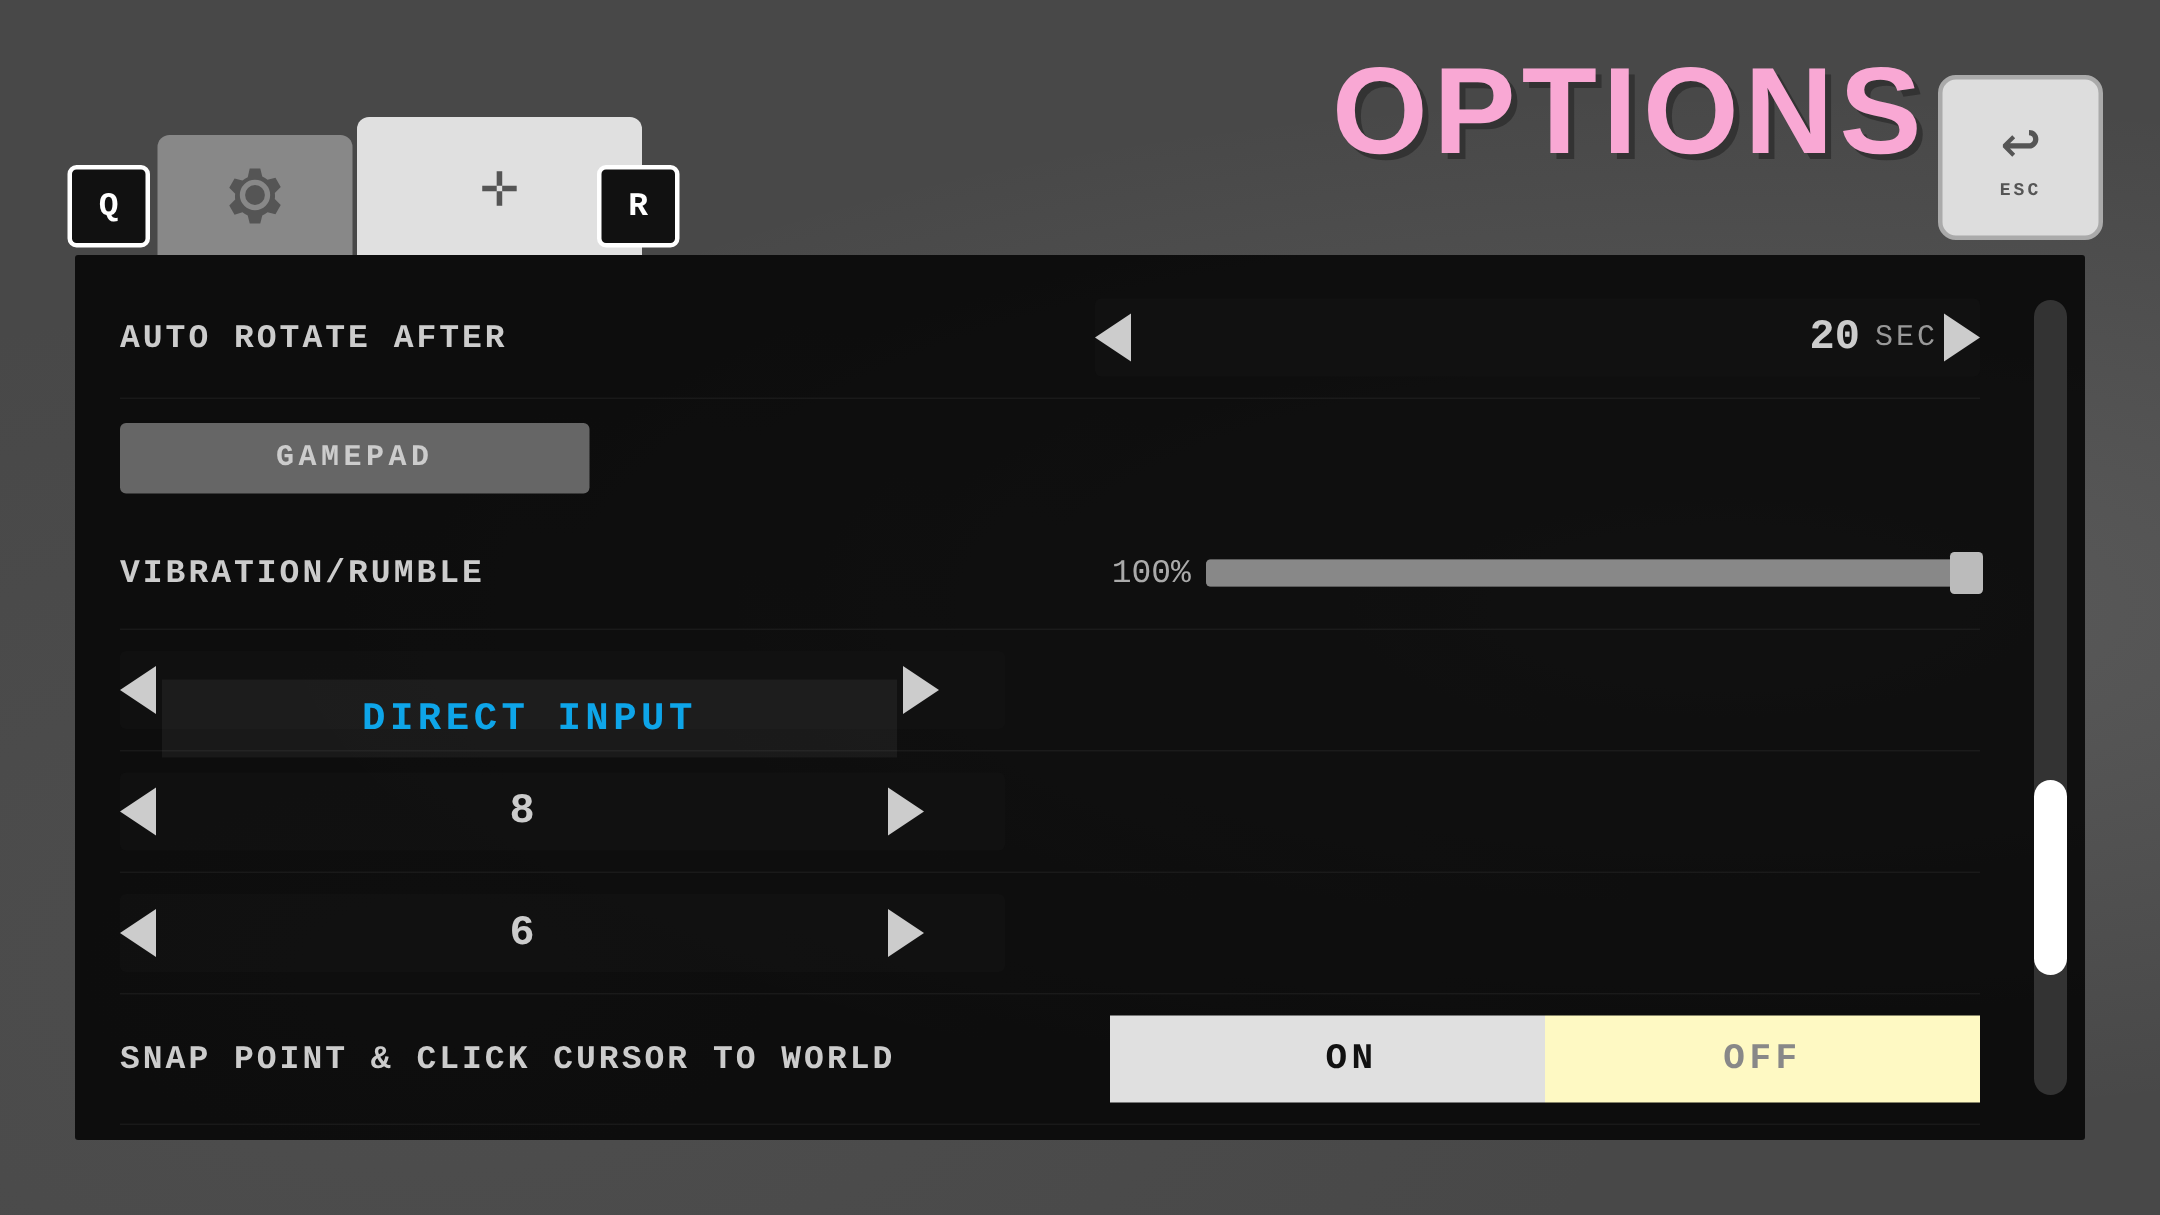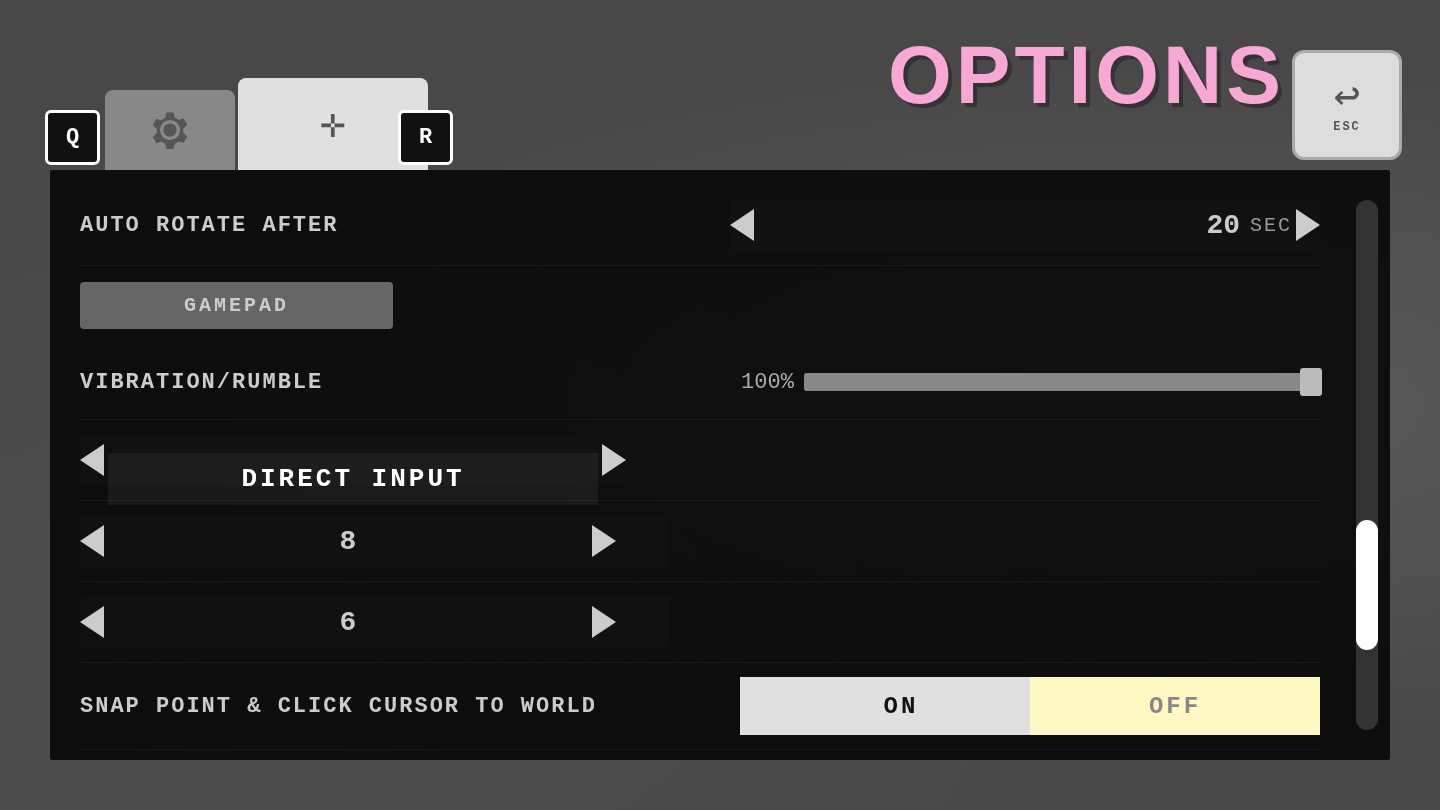--- a/index.html
+++ b/index.html
@@ -240,21 +240,21 @@
     }
 
     
     .value-display {
       min-width: 540px;
       height: 52px;
       background: rgba(255,255,255,0.05);
       display: flex;
       align-items: center;
       justify-content: center;
-      color: #ffffff;
+      color: #0ea5e9;
       font-size: 26px;
       font-weight: bold;
       font-family: 'Courier New', Courier, monospace;
       letter-spacing: 3px;
       text-transform: uppercase;
       margin-top: 38px;
     }
 
     
     .slider-control {

